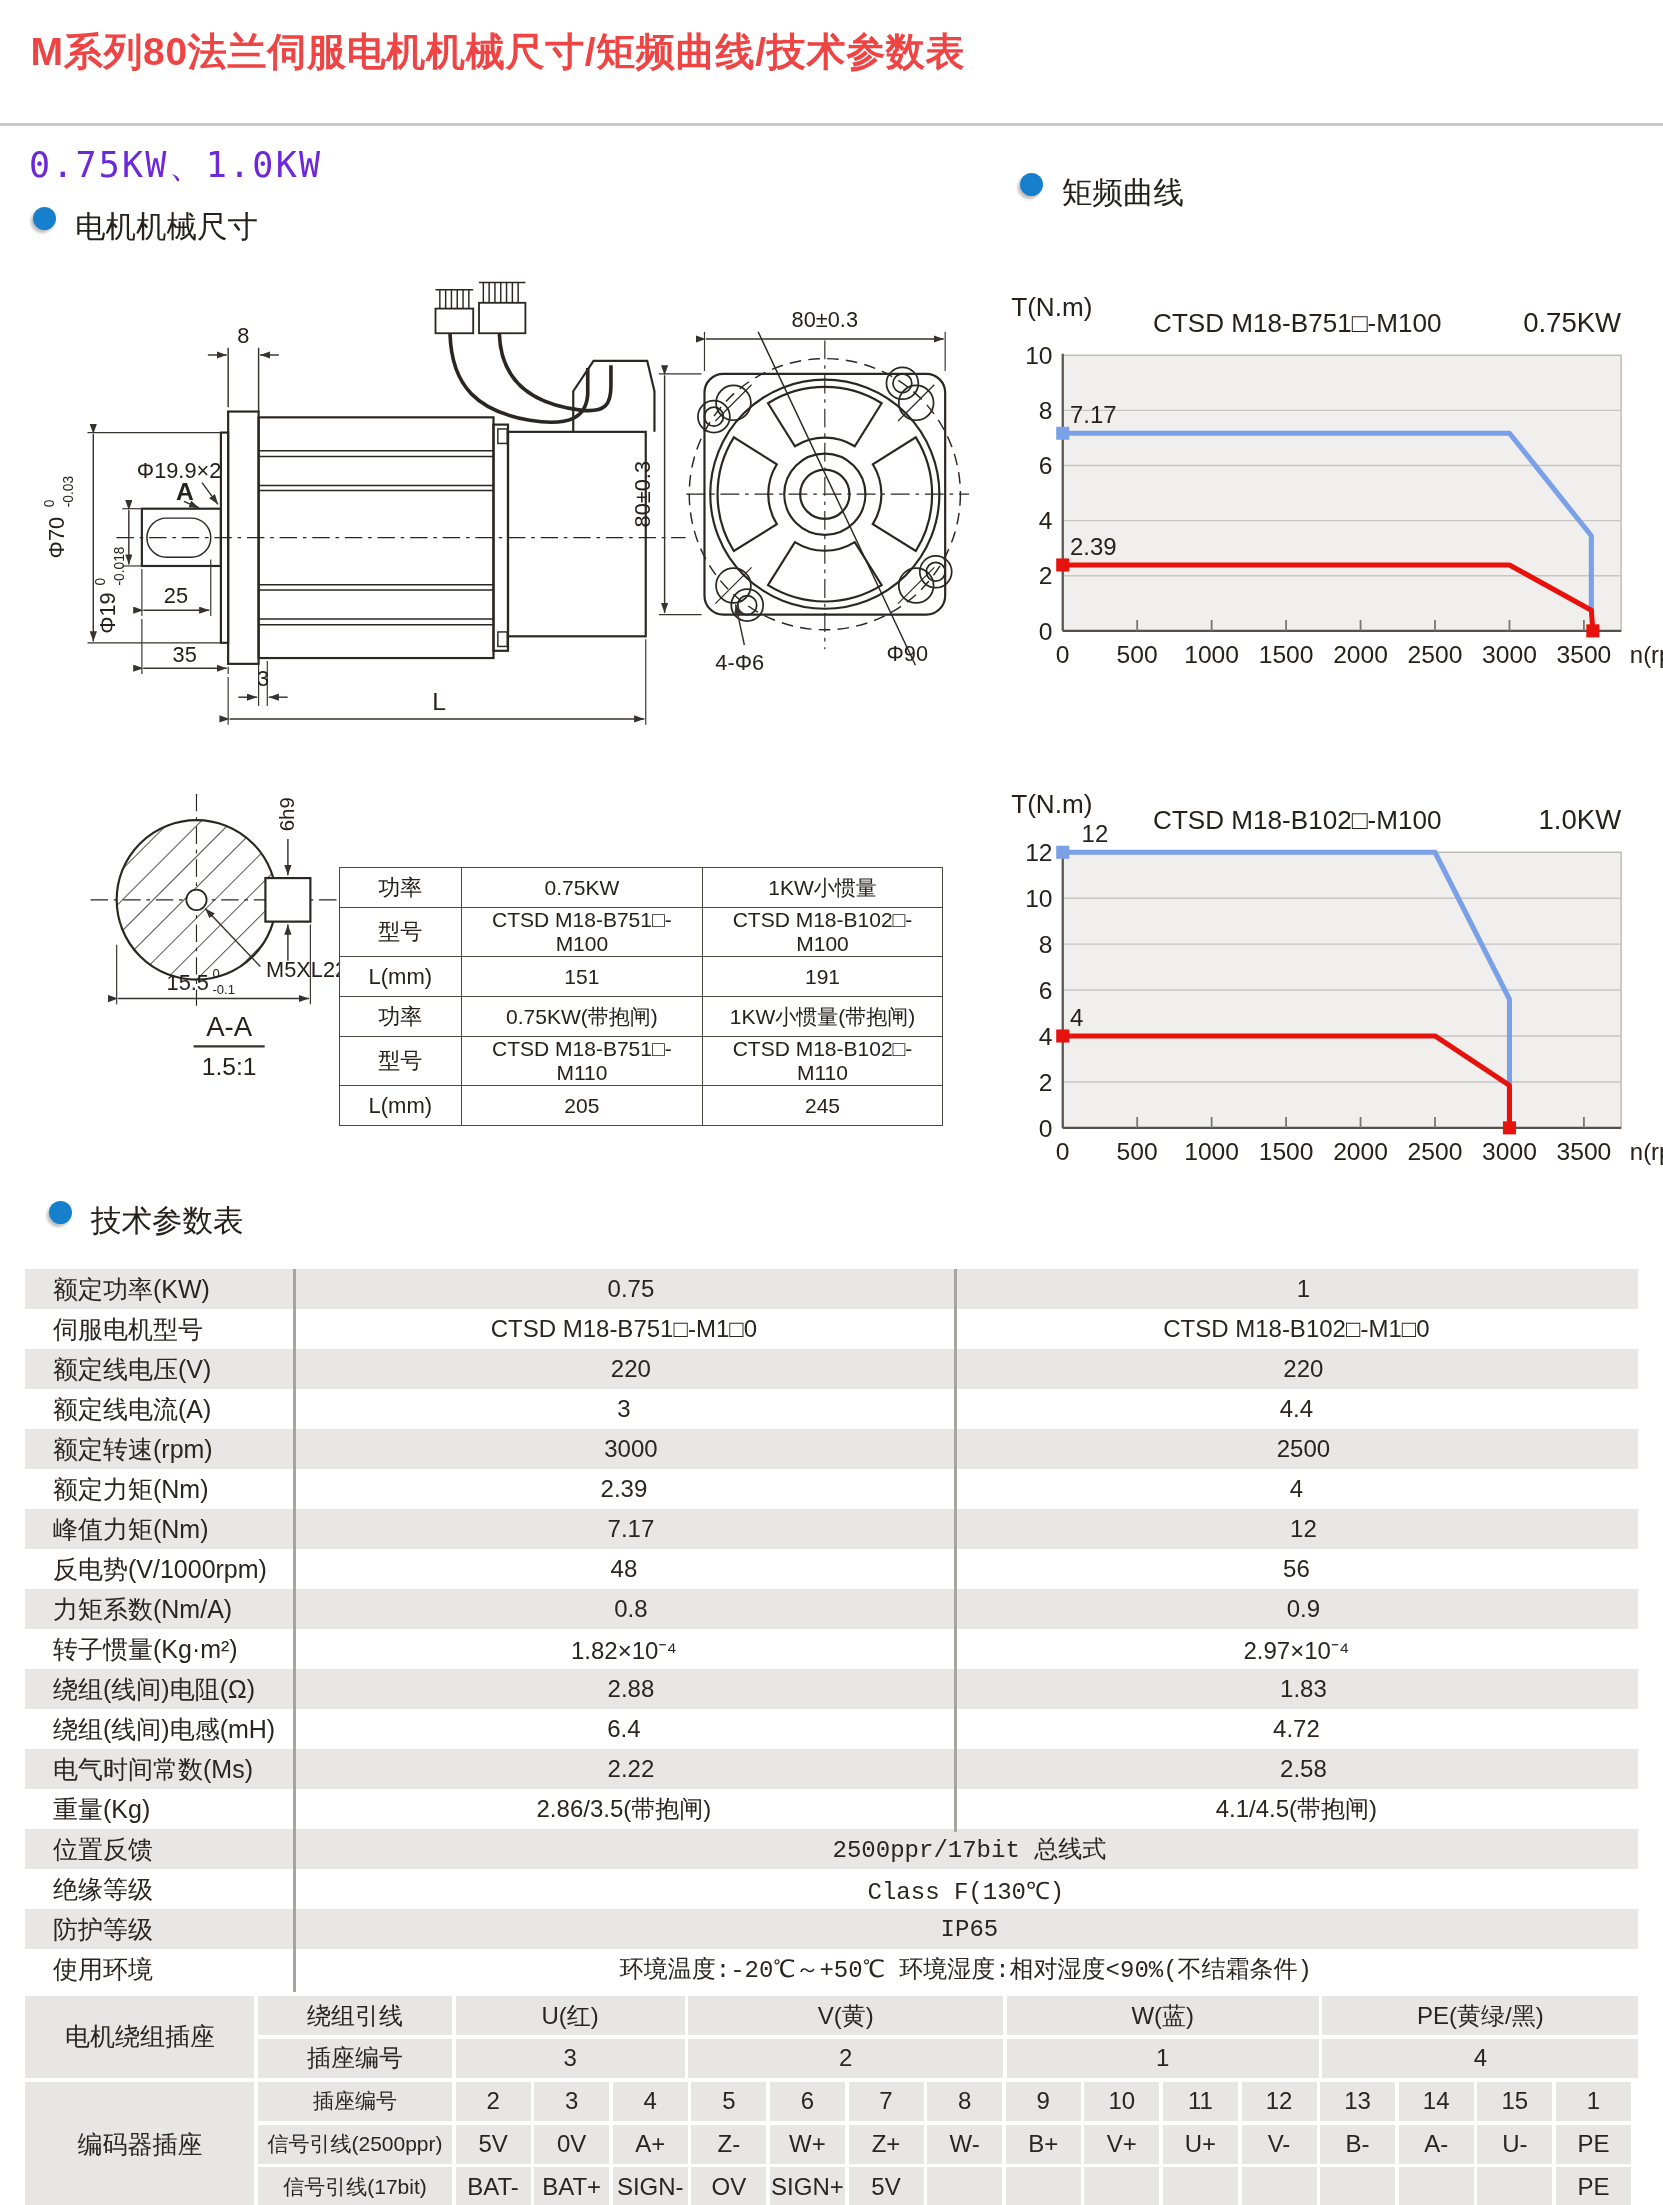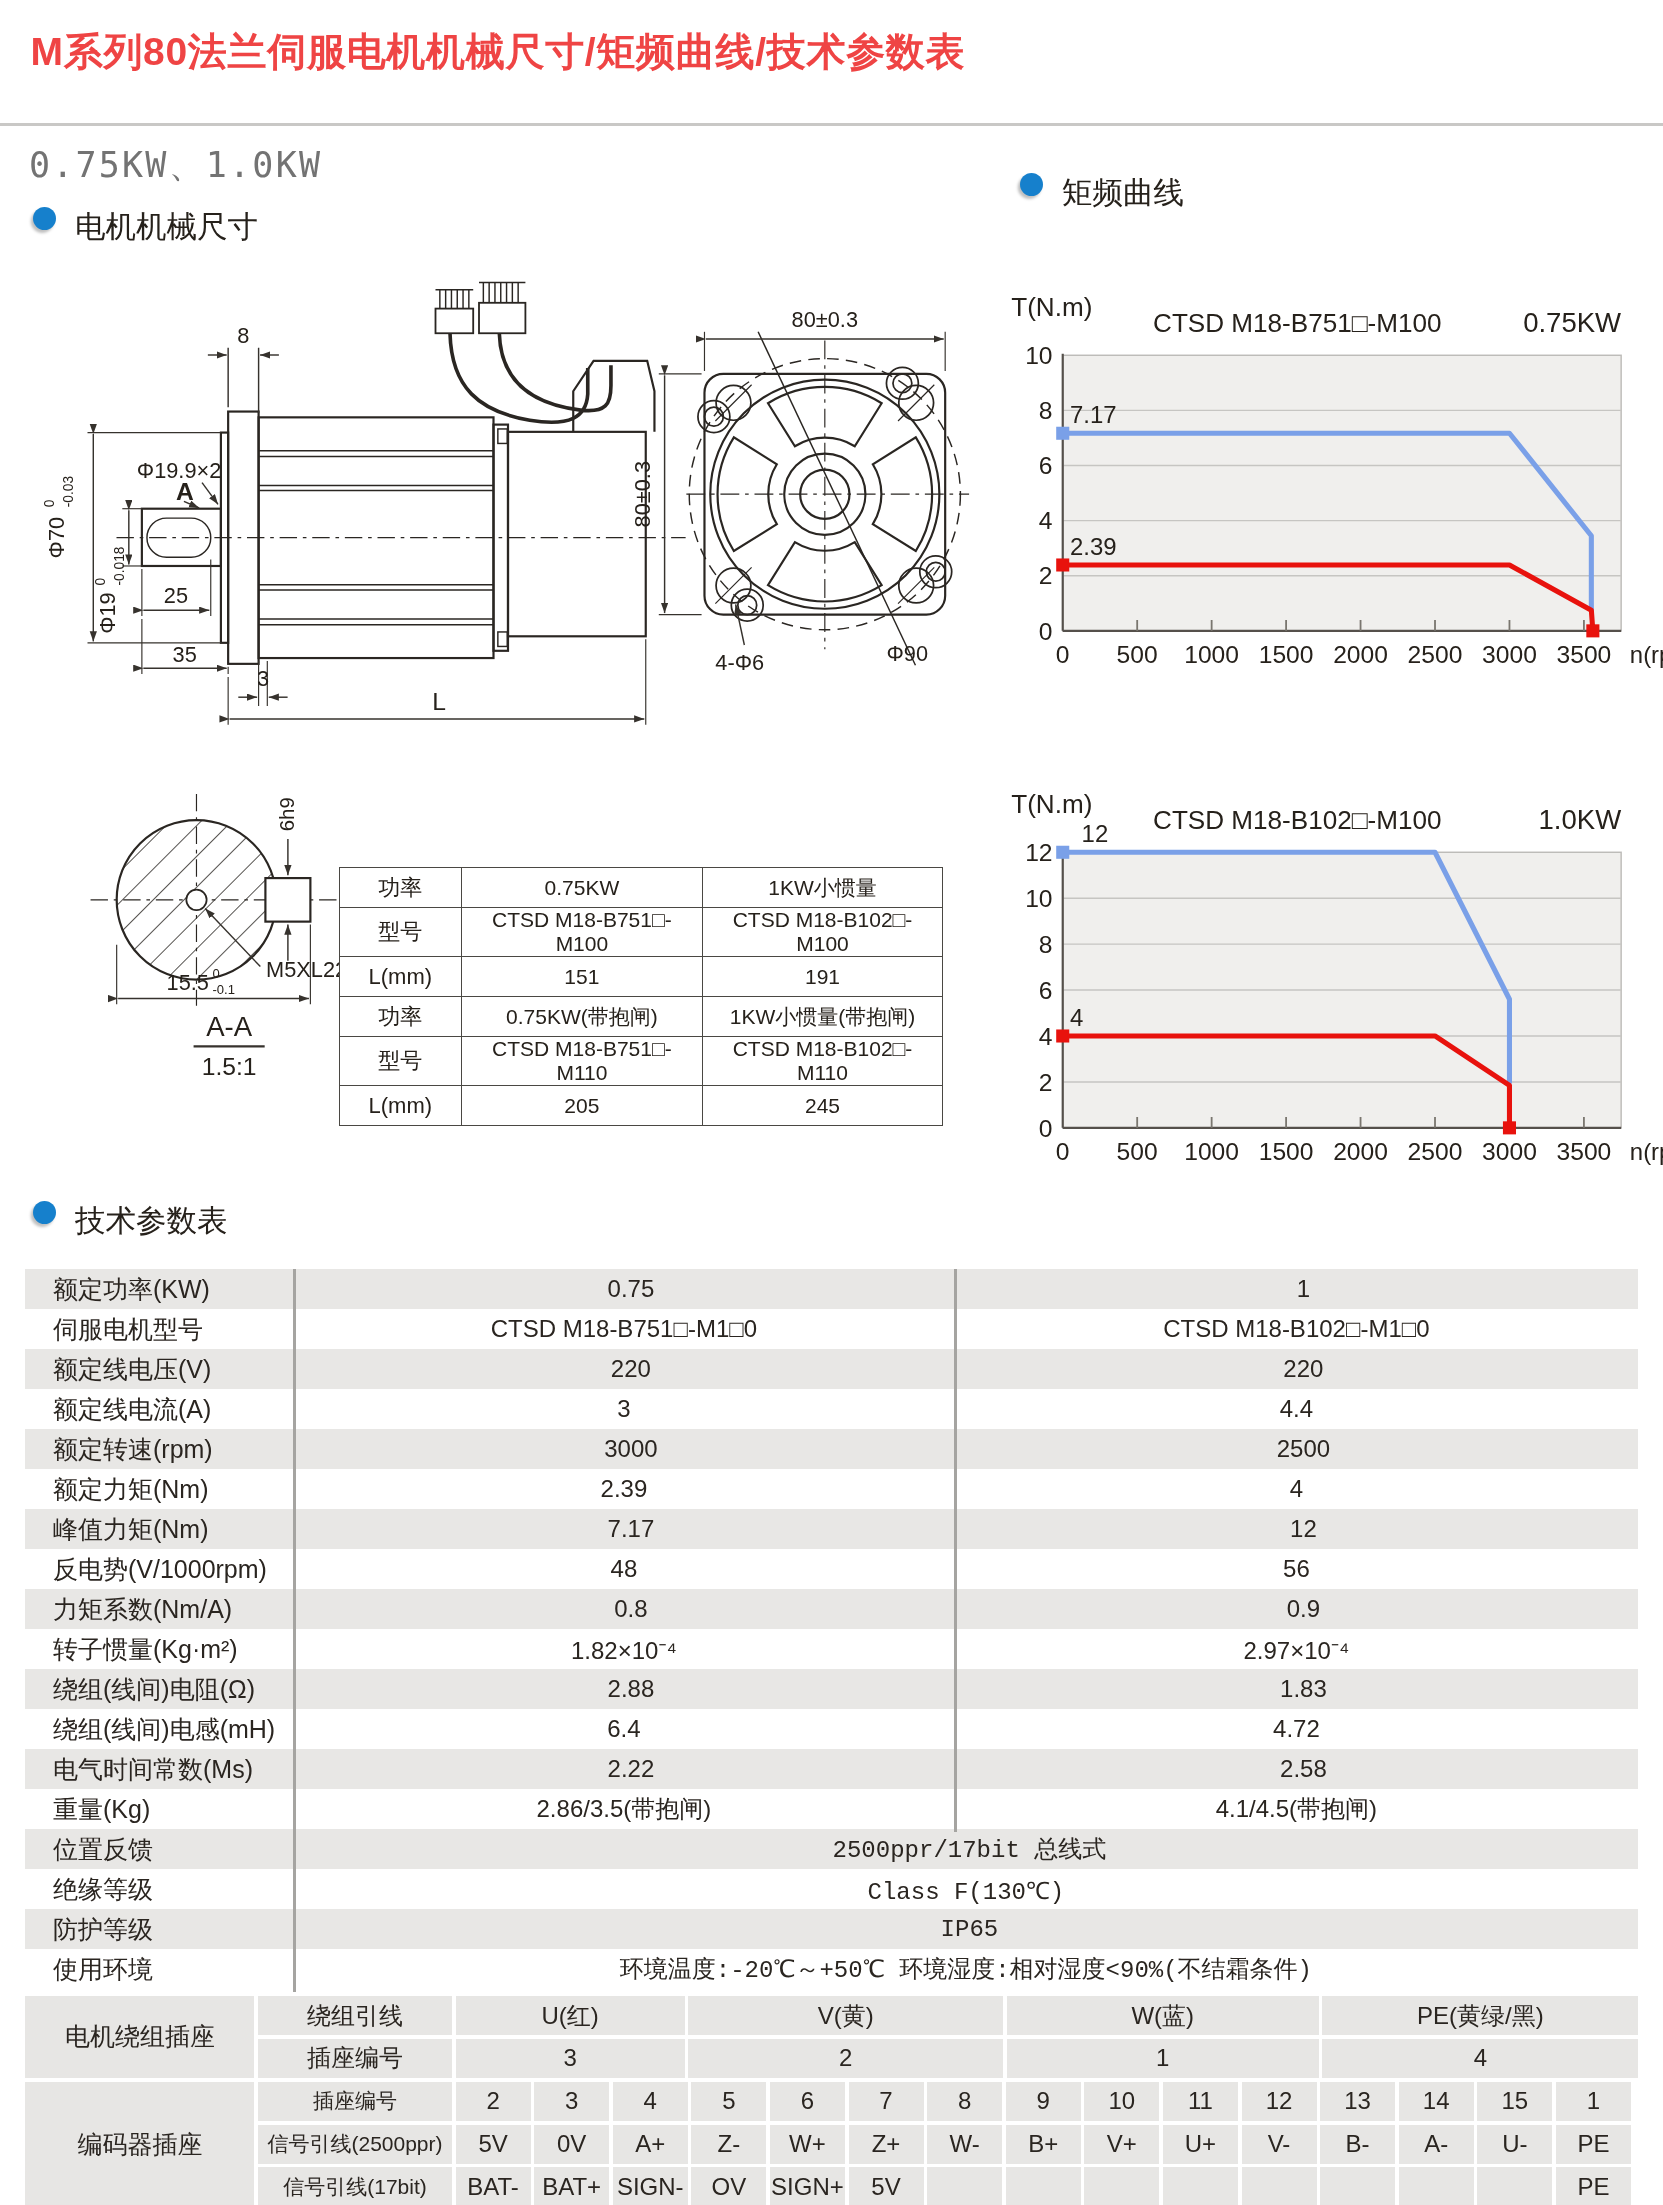--- a/index.html
+++ b/index.html
@@ -1,21 +1,21 @@
 <!DOCTYPE html>
 <html style="font-size:11.6px"><head>
 <meta charset="utf-8">
 <style>
   html,body{margin:0;padding:0;background:#fff;}
   #page{position:relative;width:1663px;height:2205px;background:#ffffff;overflow:hidden;
         font-family:"Liberation Sans", sans-serif;color:#2a2520;}
   .abs{position:absolute;}
   .title{left:30.5px;top:25px;font-size:39px;font-weight:bold;color:#ef4444;letter-spacing:0.7px;}
   .rule{left:0;top:123px;width:1663px;height:2.9px;background:#c9c8c6;}
-  .subtitle{left:29px;top:142px;font-size:35px;font-weight:500;color:#737373;
+  .subtitle{left:29px;top:142px;font-size:35px;font-weight:500;color:#6d28d9;
             font-family:"DejaVu Sans Mono", monospace;letter-spacing:2.2px;}
   .sec{display:flex;gap:19px;}
   .dot{width:23px;height:23px;border-radius:50%;background:#1680cc;box-shadow:-2.2px 2.9px 2.9px rgba(0,0,0,0.25);flex:0 0 auto;}
   .sectext{font-size:30.5px;color:#26211b;}
   
   #tech-table{left:25.4px;top:1269px;width:1613px;font-size:24px;}
   .trow{display:flex;align-items:center;height:40px;}
   .trow.alt{background:#e8e7e5;gap:7px;}
   .tlabel{width:268px;padding-left:27.6px;box-sizing:border-box;font-size:25px;}
   .tval{width:661px;text-align:center;}
@@ -44,21 +44,21 @@
   <div class="abs subtitle">0.75KW、1.0KW</div>
 
   <div class="abs sec" style="left:33px;top:207px">
     <span class="dot"></span>
     <span class="sectext">电机机械尺寸</span>
   </div>
   <div class="abs sec" style="left:1020px;top:173px">
     <span class="dot"></span>
     <span class="sectext">矩频曲线</span>
   </div>
-  <div class="abs sec" style="left:33px;top:1201px">
+  <div class="abs sec" style="left:49px;top:1201px">
     <span class="dot"></span>
     <span class="sectext">技术参数表</span>
   </div>
 
   <svg id="mech" class="abs" style="left:29px;top:239px" width="987" height="522" viewBox="0 0 1360 720">
     <defs>
       <marker id="ae" markerWidth="16" markerHeight="12" refX="14" refY="5" orient="auto" markerUnits="userSpaceOnUse">
         <path d="M0,0 L14,5 L0,10 z" fill="#36322d"></path>
       </marker>
     </defs>

